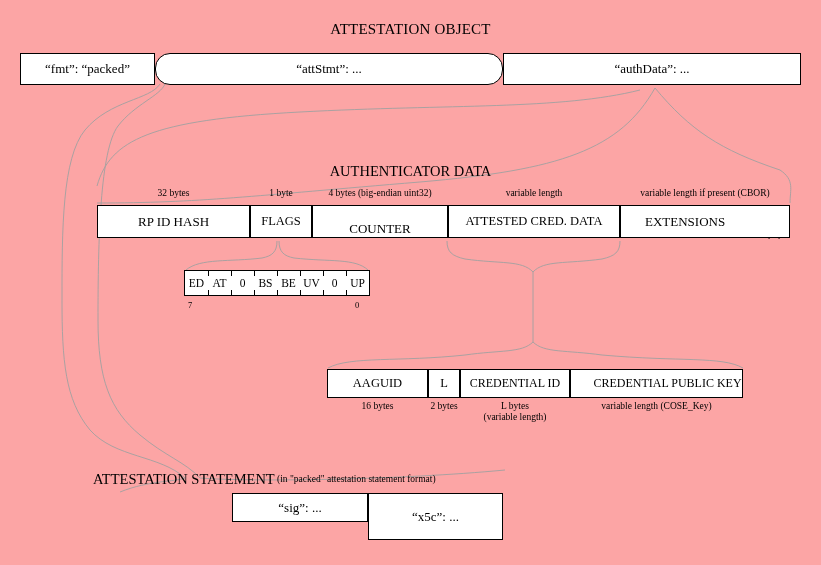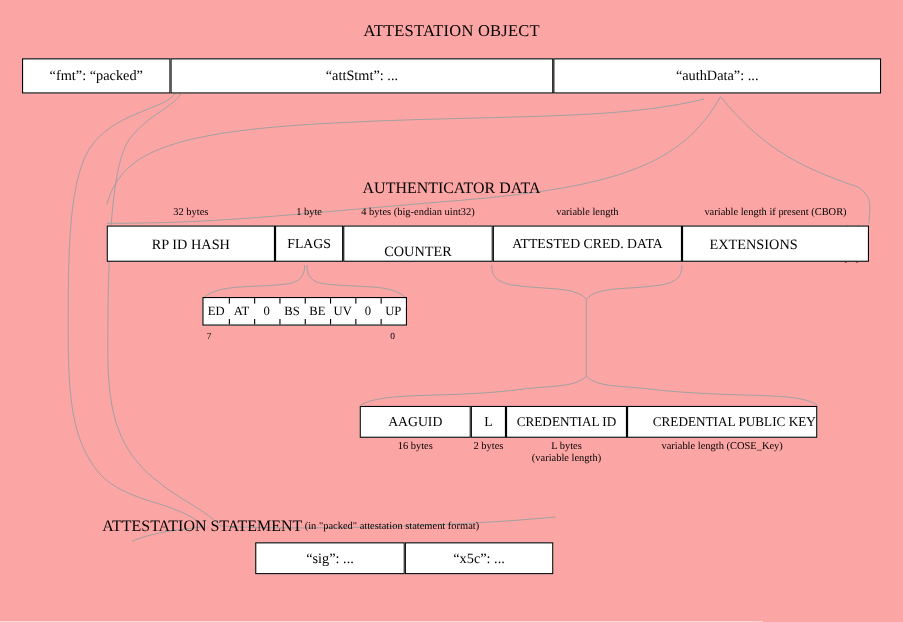--- a/index.html
+++ b/index.html
@@ -133,21 +133,21 @@
       <path d="M 770,205 C 776,213 764,221 770,228 C 776,235 764,239 770,238"></path>
       <path d="M 780,205 C 786,213 774,221 780,228 C 786,235 774,239 780,238"></path>
     </g>
   </svg>
 
   <div class="title" style="left:0; top:21px; width:821px;">ATTESTATION OBJECT</div>
 
   <div class="cell" style="left:20px; top:53px; width:135px; height:32px;">
     <span>“fmt”: “packed”</span>
   </div>
-  <div class="cell" style="left:155px; top:53px; width:348px; height:32px;">
+  <div class="cell" style="left:155px; top:53px; width:348px; height:32px;border-radius:15px;">
     <span>“attStmt”: ...</span>
   </div>
   <div class="cell" style="left:503px; top:53px; width:298px; height:32px;">
     <span>“authData”: ...</span>
   </div>
 
   <div class="section-title" style="left:0; top:163px; width:821px; text-align:center;">AUTHENTICATOR DATA</div>
 
   <div class="note" style="left:97px; top:188px; width:153px;">32 bytes</div>
   <div class="note" style="left:250px; top:188px; width:62px;">1 byte</div>
@@ -220,17 +220,17 @@
     <div>(variable length)</div>
   </div>
   <div class="note" style="left:570px; top:401px; width:173px;">variable length (COSE_Key)</div>
 
   <div class="section-title" style="left:93px; top:471px;">ATTESTATION STATEMENT</div>
   <div class="note" style="left:277px; top:474px; text-align:left; width:260px;">(in "packed" attestation statement format)</div>
 
   <div class="cell" style="left:232px; top:493px; width:136px; height:29px;">
     <span>“sig”: ...</span>
   </div>
-  <div class="cell" style="left:368px; top:493px; width:135px; height:29px;">
+  <div class="cell" style="left:368px; top:493px; width:135px; height:47px;">
     <span>“x5c”: ...</span>
   </div>
 
 </div>
 
 </body></html>

